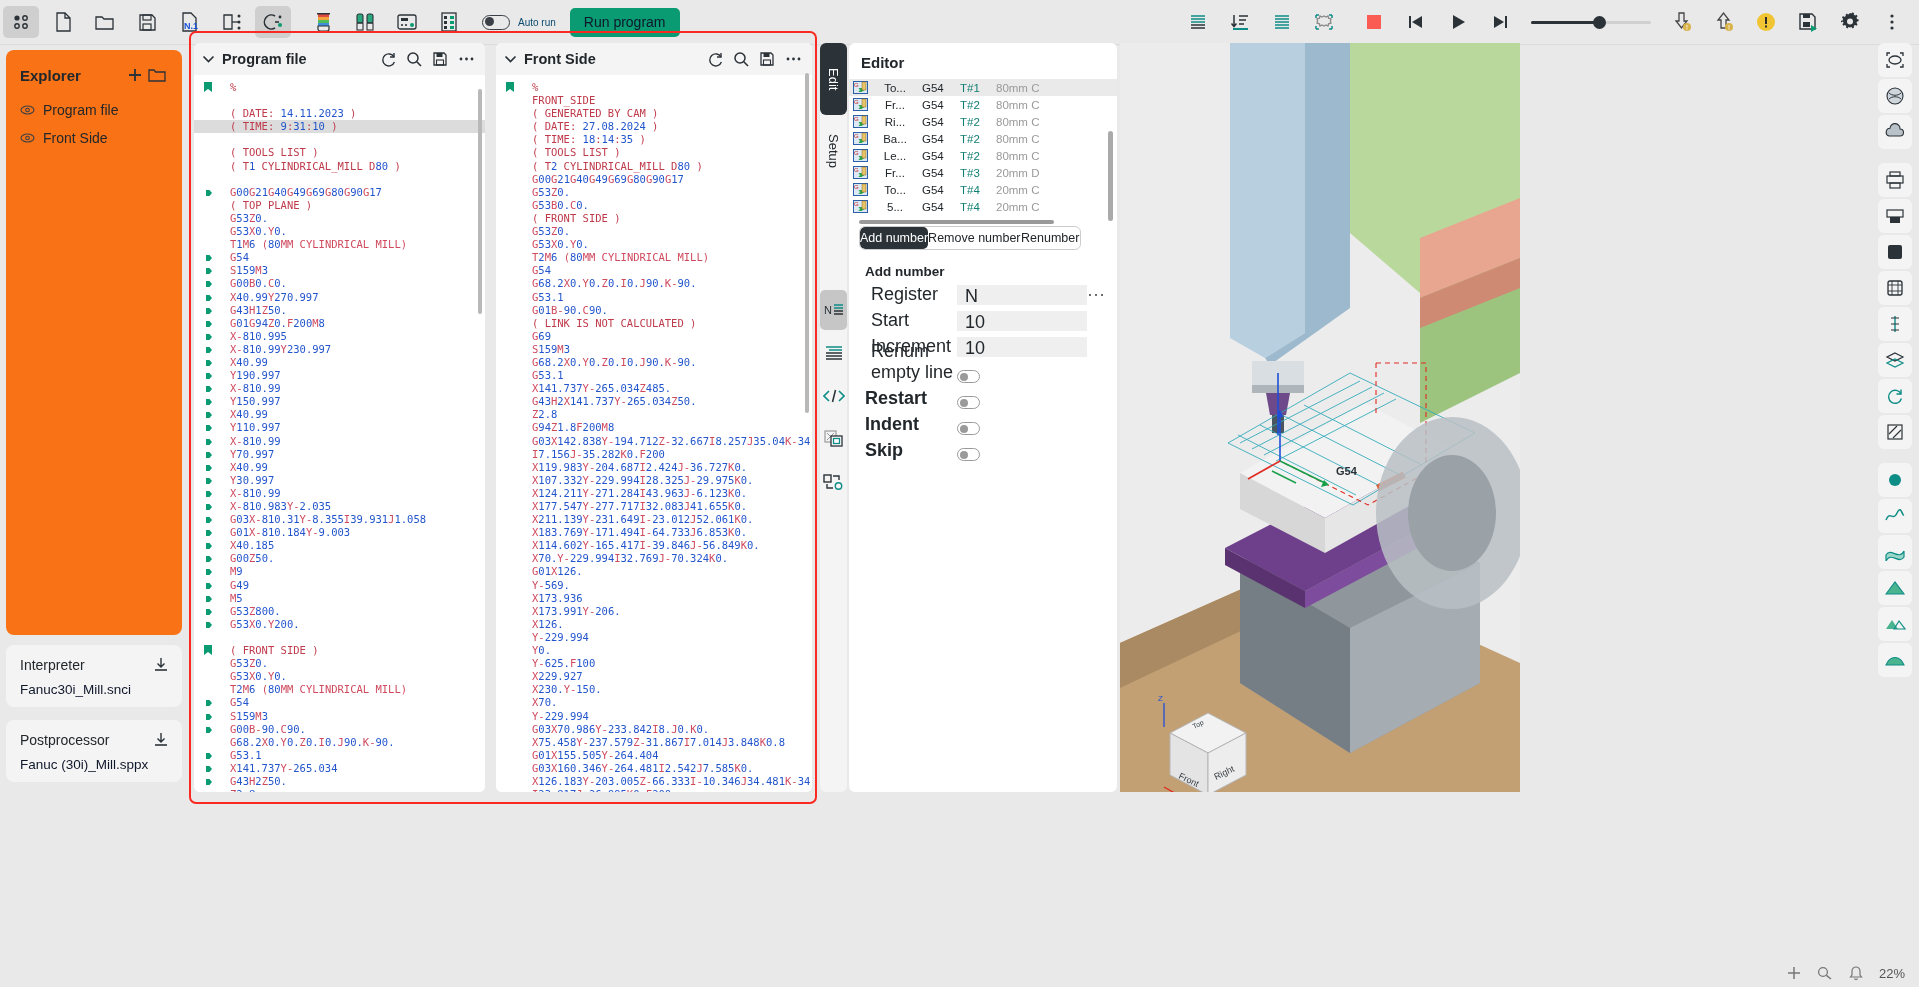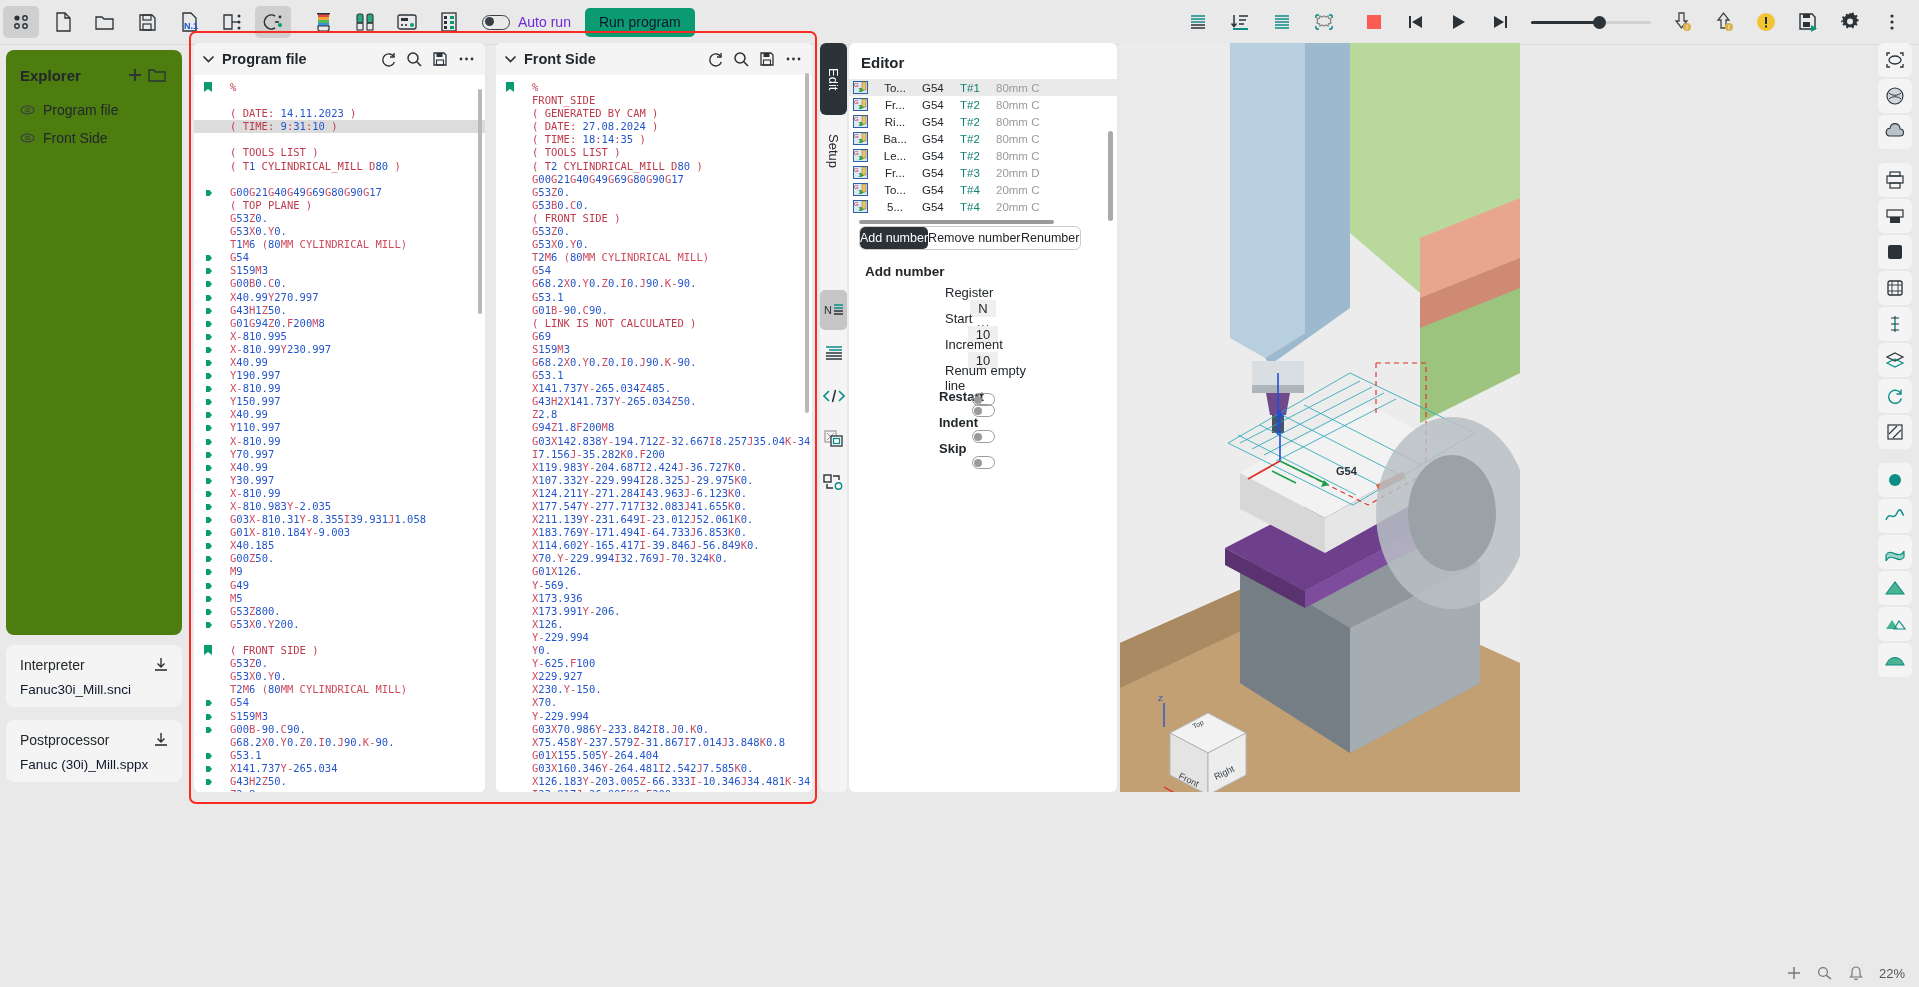--- a/index.html
+++ b/index.html
@@ -28,35 +28,35 @@
   .autorun{
     display:flex;align-items:center;gap:8px;margin-left:12px;cursor:pointer;flex:none;
   }
   .toggle{
     width:28px;height:15px;border:1.6px solid #3a4046;border-radius:8px;position:relative;
   }
   .toggle::after{
     content:"";position:absolute;left:1.5px;top:1.5px;width:9px;height:9px;border-radius:50%;
     background:#3a4046;
   }
-  .autorun-label{font-size:14px;color:#6d28d9;}
+  .autorun-label{font-size:10px;color:#0c4a6e;}
   .run-btn{
     height:29px;background:#0a9b72;color:#0f172a;border-radius:5px;font-size:14px;
     padding:0 14px;display:flex;align-items:center;margin-left:14px;cursor:pointer;
     font-family:"Liberation Sans",sans-serif; flex:none;
   }
   .slider-wrap{display:flex;align-items:center;width:120px;margin:0 10px;flex:none;cursor:pointer;}
   .slider-track{height:3px;background:#d0d0d0;flex:1;border-radius:2px;position:relative;}
   .slider-fill{position:absolute;left:0;top:0;height:3px;background:#2b3238;width:56%;border-radius:2px;}
   .slider-knob{position:absolute;left:52%;top:-5px;width:13px;height:13px;border-radius:50%;background:#2b3238;}
 
   
   #explorer{
     position:absolute;left:6px;top:50px;width:176px;height:585px;
-    background:#4d7c0f;border-radius:8px;padding:10px 0;
+    background:#f97316;border-radius:8px;padding:10px 0;
   }
   .exp-head{display:flex;align-items:center;padding:4px 14px 10px 14px;}
   .exp-title{font-weight:bold;font-size:15px;flex:1;}
   .exp-ico{width:22px;height:22px;display:flex;align-items:center;justify-content:center;cursor:pointer;}
   .exp-item{display:flex;align-items:center;gap:8px;padding:6px 14px;cursor:pointer;font-size:14px;}
   #interp,#postp{
     position:absolute;left:6px;width:176px;background:#f4f4f4;border-radius:8px;padding:12px 14px;
   }
   #interp{top:645px;height:62px;}
   #postp{top:720px;height:62px;}
@@ -115,21 +115,21 @@
   .t-desc{color:#9a9a9a;}
   .tt-scroll{position:absolute;right:3px;width:5px;background:#aaa;border-radius:3px;}
   .hscroll{height:4px;background:#9a9a9a;border-radius:2px;margin:5px 10px 0 10px;width:195px;}
   .bn-head{display:flex;align-items:center;gap:14px;padding:12px 12px 8px 12px;}
   .bn-title{font-weight:bold;font-size:15px;}
   .bn-act{display:flex;align-items:center;gap:4px;font-size:13.5px;cursor:pointer;}
   .seg{display:flex;margin:2px 10px 0 10px;border:1px solid #ccc;border-radius:6px;overflow:hidden;height:24px;width:222px;}
   .seg-item{flex:1;display:flex;align-items:center;justify-content:center;font-size:12.5px;cursor:pointer;white-space:nowrap;}
   .seg-item.on{background:#2b3238;color:#fff;border-radius:5px;}
   .bn-sub{font-weight:bold;font-size:13.5px;padding:14px 12px 6px 16px;}
-  .frow{display:flex;align-items:center;height:20px;margin:0 12px 6px 12px;font-size:13px;flex-direction:column;}
+  .frow{display:flex;align-items:flex-end;height:20px;margin:0 12px 6px 12px;font-size:18px;}
   .frow .fl{width:96px;padding-left:10px;color:#22272b;}
   .frow .fv{flex:1;background:#efefef;height:20px;padding:1px 8px;color:#22272b;}
   .frow .fdots{width:18px;text-align:center;color:#555;cursor:pointer;}
   .frow.bold .fl{font-weight:bold;padding-left:4px;}
   .sw{width:23px;height:13px;border:1.4px solid #9a9a9a;border-radius:7px;position:relative;flex:none;}
   .sw::after{content:"";position:absolute;left:1.5px;top:1.5px;width:8px;height:8px;border-radius:50%;background:#9a9a9a;}
 
   
   #viewport{position:absolute;left:1120px;top:43px;width:400px;height:749px;}
   #vp-canvas{position:absolute;left:0;top:0;width:100%;height:100%;}

